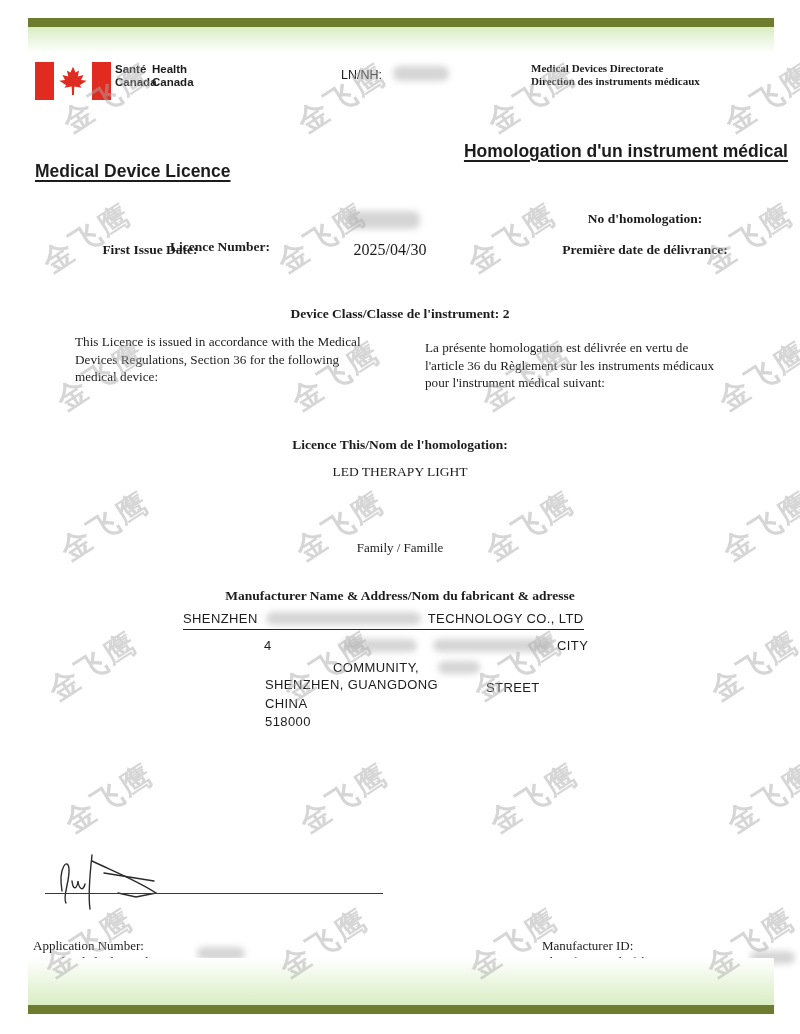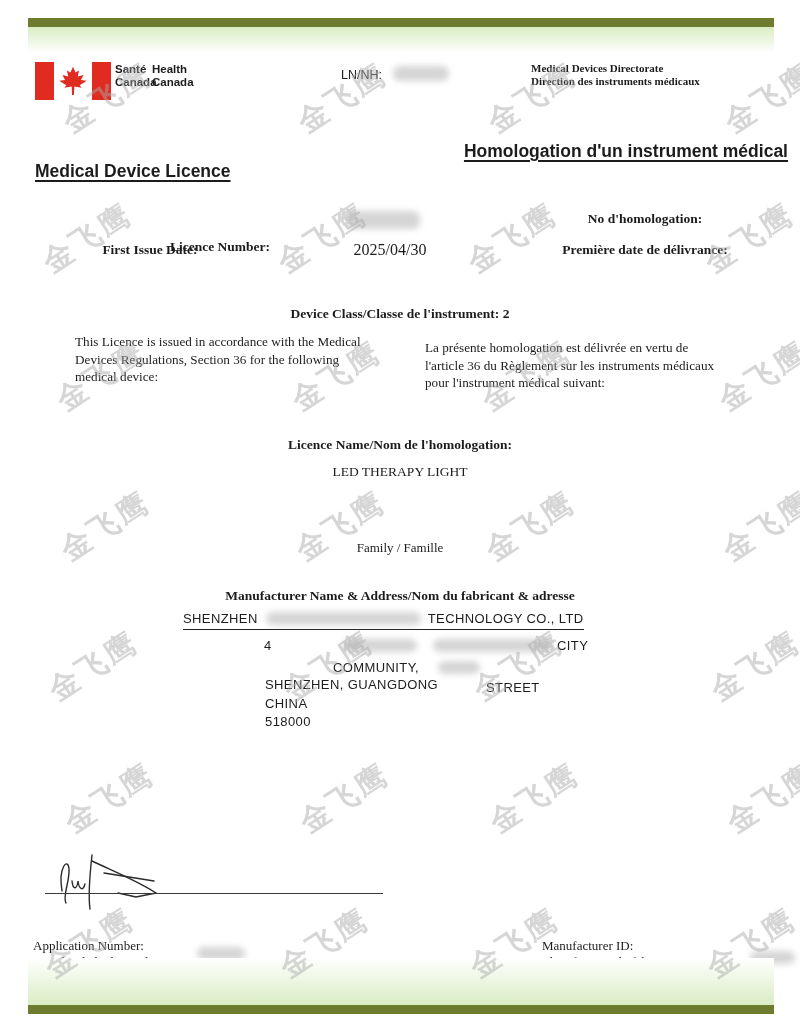--- a/index.html
+++ b/index.html
@@ -74,21 +74,21 @@
 
     <div class="abs lbl-bold" style="left:30px;top:242px;width:240px;text-align:center;">First Issue Date:</div>
     <div class="abs val-date" style="left:335px;top:241px;width:110px;text-align:center;">2025/04/30</div>
     <div class="abs lbl-bold" style="left:500px;top:242px;width:290px;text-align:center;">Première date de délivrance:</div>
 
     <div class="abs lbl-bold center-line" style="top:306px;">Device Class/Classe de l'instrument: 2</div>
 
     <div class="abs para" style="left:75px;top:333px;width:292px;">This Licence is issued in accordance with the Medical Devices Regulations, Section 36 for the following medical device:</div>
     <div class="abs para" style="left:425px;top:339px;width:300px;">La présente homologation est délivrée en vertu de l'article 36 du Règlement sur les instruments médicaux pour l'instrument médical suivant:</div>
 
-    <div class="abs lbl-bold center-line" style="top:437px;">Licence Name/Nom de l'homologation:</div>
+    <div class="abs lbl-bold center-line" style="top:437px;">Licence This/Nom de l'homologation:</div>
     <div class="abs center-line" style="top:464px;font-size:13.5px;">LED THERAPY LIGHT</div>
 
     <div class="abs center-line" style="top:540px;font-size:13px;">Family / Famille</div>
 
     <div class="abs lbl-bold center-line" style="top:588px;">Manufacturer Name &amp; Address/Nom du fabricant &amp; adresse</div>
 
     <div class="abs addr" style="left:183px;top:611px;height:18px;border-bottom:1.5px solid #222;display:flex;align-items:flex-start;">
       <span>SHENZHEN</span>
       <span style="display:inline-block;width:170px;position:relative;">
         <span class="blur" style="left:8px;top:1px;width:155px;height:13px;"></span>

